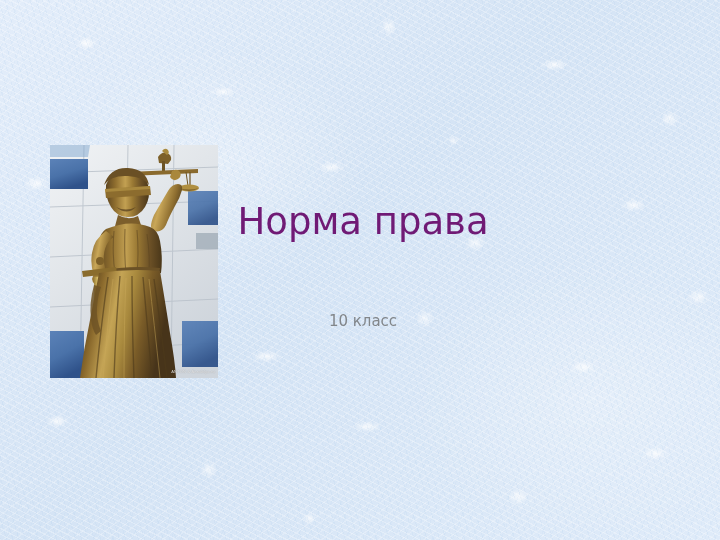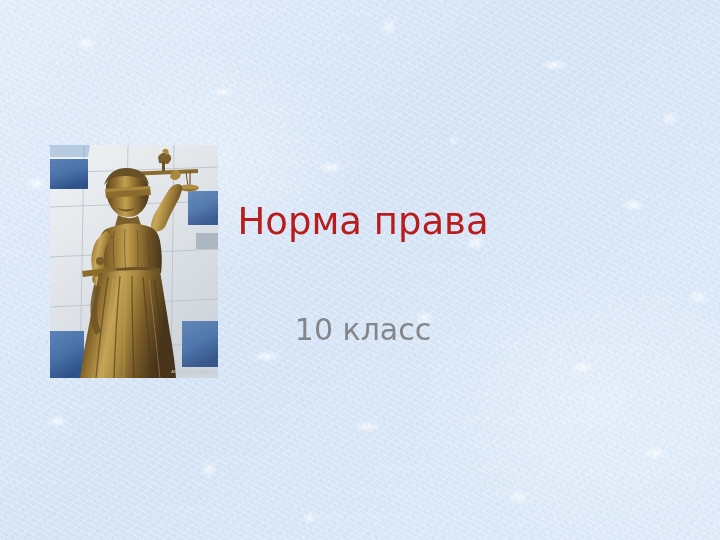--- a/index.html
+++ b/index.html
@@ -94,31 +94,31 @@
 
   
   .title {
     position: absolute;
     left: 232px;
     top: 203px;
     width: 262px;
     text-align: center;
     font-size: 37px;
     line-height: 1.05;
-    color: #b91c1c;
+    color: #701a75;
     font-family: "DejaVu Sans", "Liberation Sans", sans-serif;
     white-space: nowrap;
   }
   .subtitle {
     position: absolute;
     left: 232px;
     top: 313px;
     width: 262px;
     text-align: center;
-    font-size: 30px;
+    font-size: 15px;
     line-height: 1.1;
     color: #82868a;
     font-family: "DejaVu Sans", "Liberation Sans", sans-serif;
     white-space: nowrap;
   }
 </style>
 </head>
 <body>
 
 <div class="slide">

